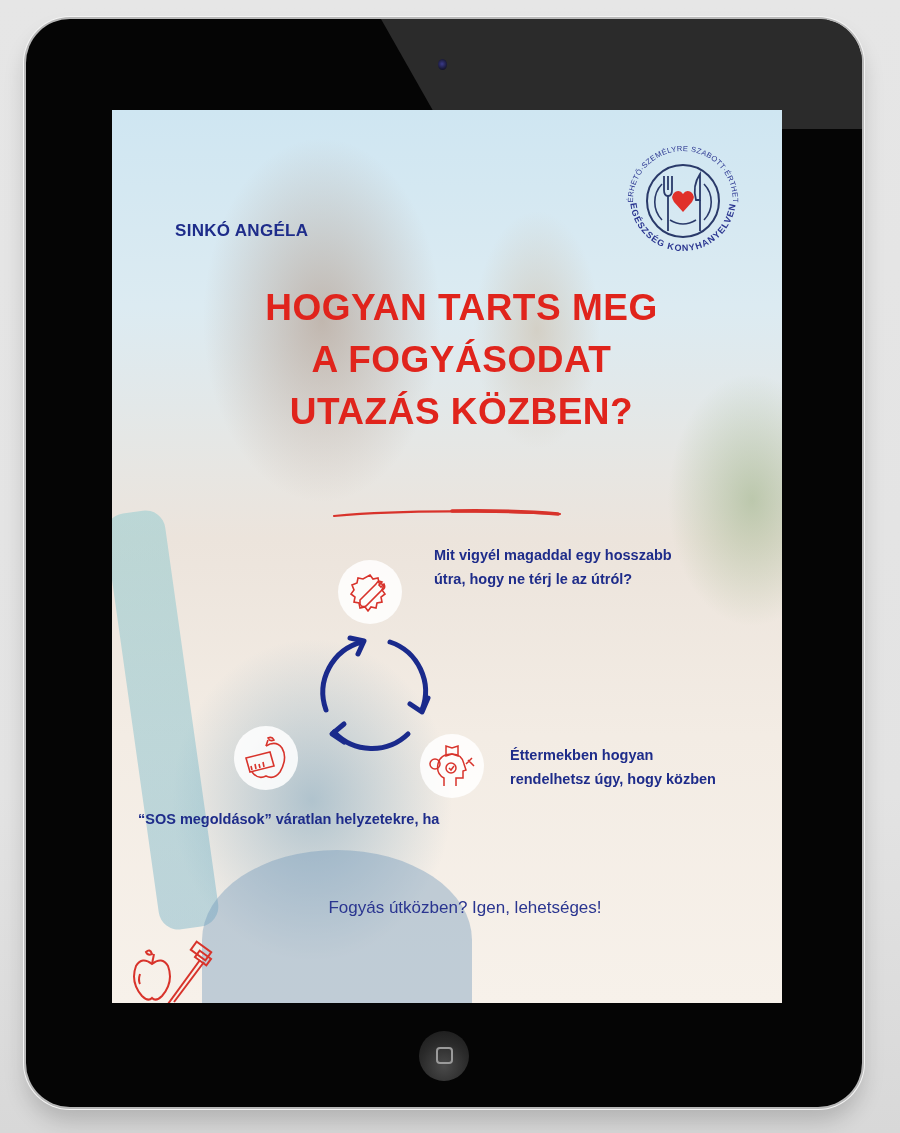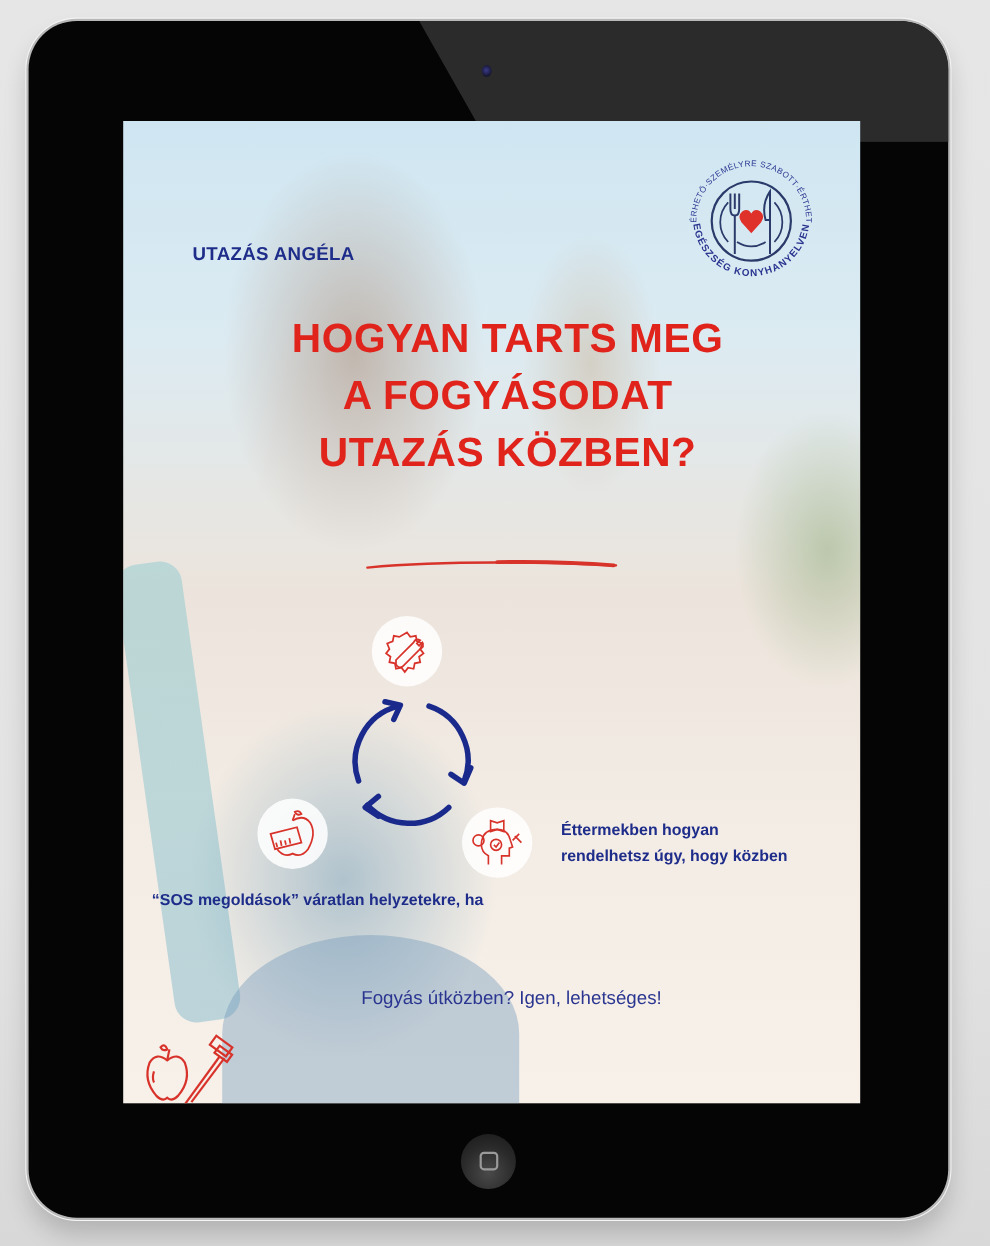--- a/index.html
+++ b/index.html
@@ -85,21 +85,21 @@
   <div class="camera"></div>
   <div class="home-button">
     <div class="sq"></div>
   </div>
 </div>
 
 <div class="screen">
   <div class="strap"></div>
   <div class="jeans"></div>
 
-  <div class="author">UTAZÁS ANGÉLA</div>
+  <div class="author">SINKÓ ANGÉLA</div>
 
   <svg class="logo" viewBox="0 0 130 130">
     <defs>
       <path id="ringTop" d="M 15 65 A 50 50 0 0 1 115 65"></path>
       <path id="ringBot" d="M 12 62 A 53 53 0 0 0 118 62"></path>
     </defs>
     <text font-size="7.5" fill="#2a3590" font-family="Liberation Sans, sans-serif" letter-spacing="0.4">
       <textPath href="#ringTop" startOffset="50%" text-anchor="middle">MÉRHETŐ·SZEMÉLYRE SZABOTT·ÉRTHETŐ</textPath>
     </text>
     <text font-size="9" font-weight="bold" fill="#2a3590" font-family="Liberation Sans, sans-serif" letter-spacing="1">
@@ -130,20 +130,24 @@
   <svg class="underline-stroke" width="230" height="16" viewBox="0 0 230 16">
     <path d="M 2 10 Q 90 2 228 8" fill="none" stroke="#d8332b" stroke-width="2.2" stroke-linecap="round"></path>
     <path d="M 120 5 Q 180 4 226 8" fill="none" stroke="#d8332b" stroke-width="3.5" stroke-linecap="round"></path>
   </svg>
 
   <div class="icon-circle" style="left:226px; top:450px;">
     <svg width="44" height="44" viewBox="0 0 44 44" fill="none" stroke="#d8332b" stroke-width="1.6">
       <path d="M22 5 l3 4 5-1 1 5 5 2-2 5 3 4-4 3 1 5-5 1-1 5-5-1-3 4-3-4-5 1-1-5-5-1 1-5-4-3 3-4-2-5 5-2 1-5 5 1z"></path>
       <path d="M12 30 L28 14 Q30 10 34 12 L31 15 L33 17 L36 14 Q38 18 34 20 L18 36 Q14 38 12 34 Z"></path>
     </svg>
+  </div>
+  <div class="item-text" style="left:322px; top:433px;">
+    <div>Mit vigyél magaddal egy hosszabb</div>
+    <div>útra, hogy ne térj le az útról?</div>
   </div>
 
   <svg class="cycle" width="140" height="140" viewBox="0 0 140 140" fill="none" stroke="#1a2a8c" stroke-width="5" stroke-linecap="round" stroke-linejoin="round">
     <path d="M 22 90 A 52 52 0 0 1 58 22"></path>
     <path d="M 46 18 L 60 21 L 54 34"></path>
     <path d="M 86 22 A 52 52 0 0 1 118 90"></path>
     <path d="M 124 78 L 118 92 L 106 84"></path>
     <path d="M 104 114 A 52 52 0 0 1 30 112"></path>
     <path d="M 40 104 L 28 114 L 40 122"></path>
   </svg>

